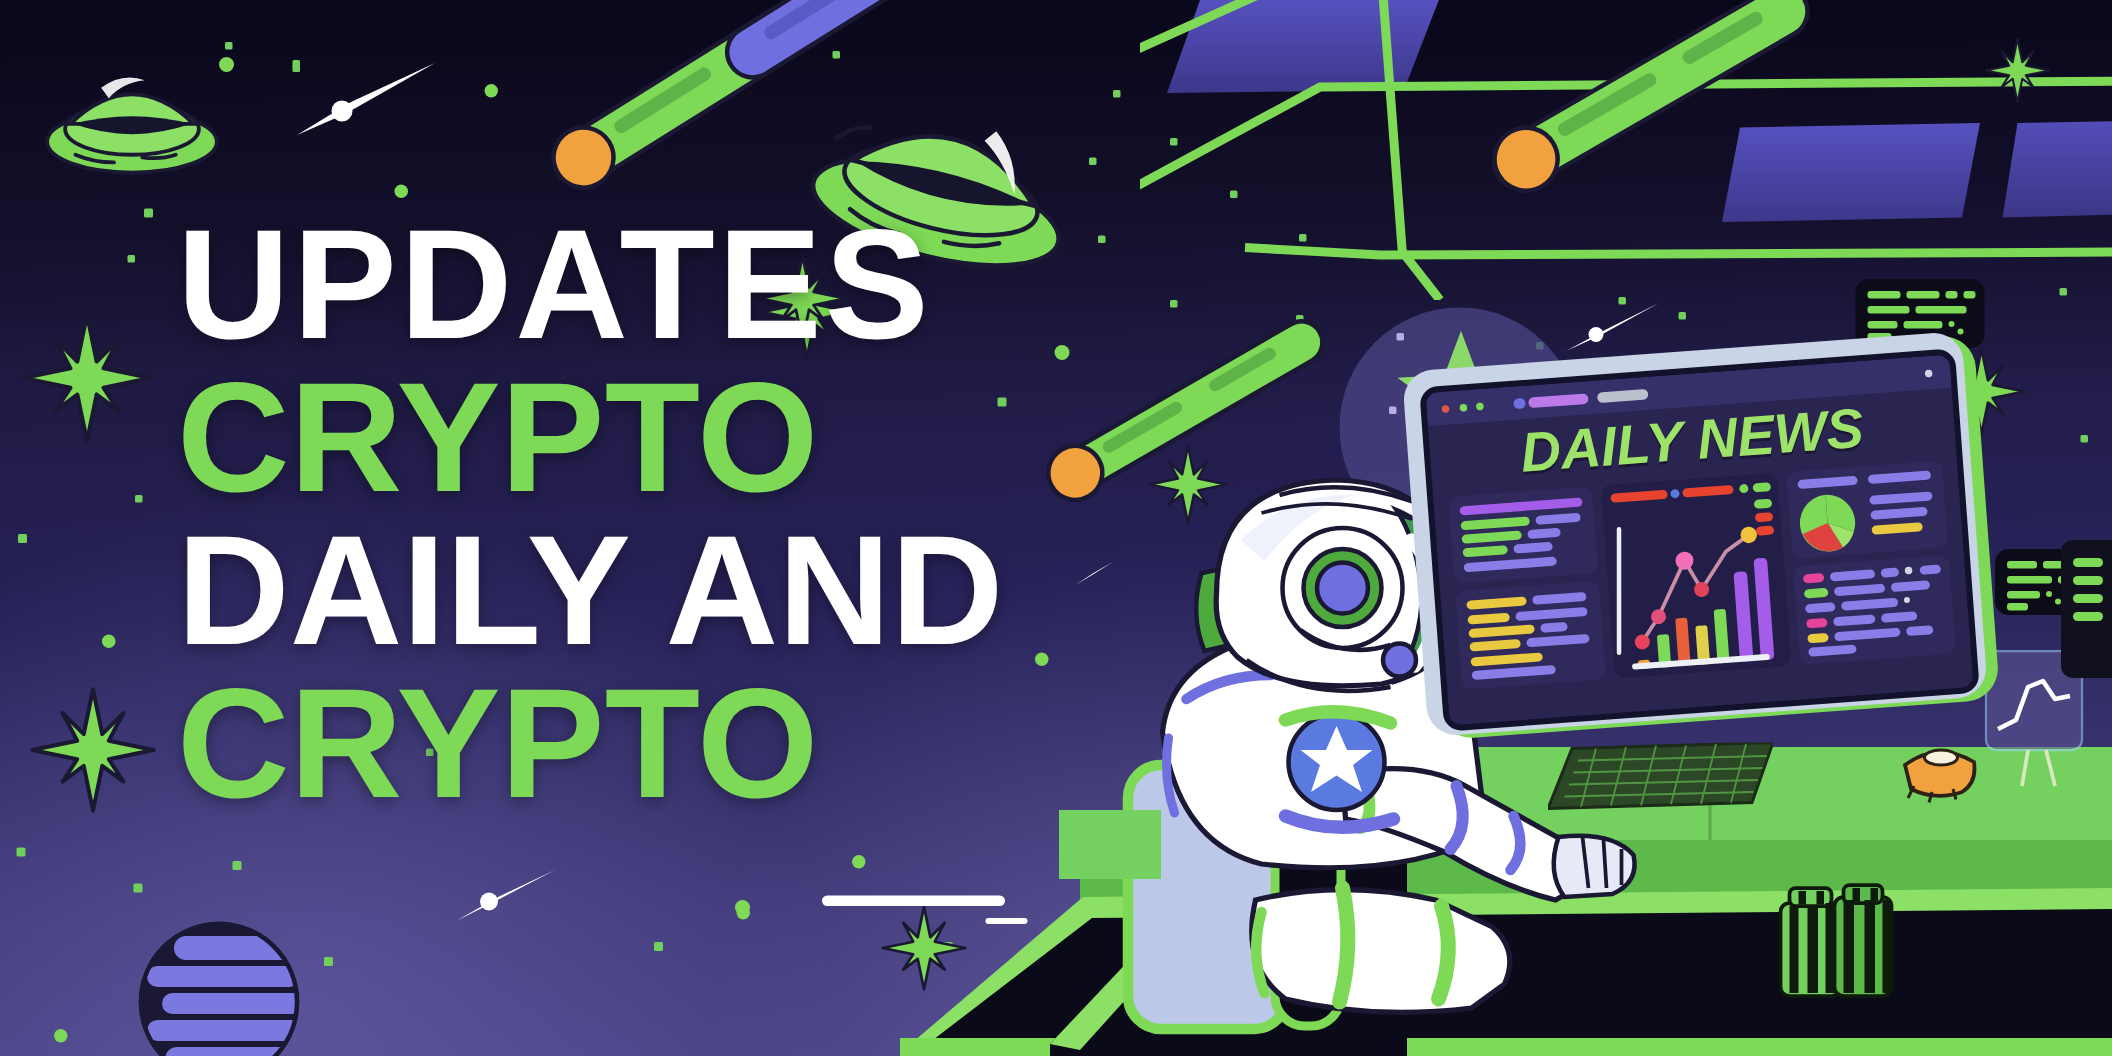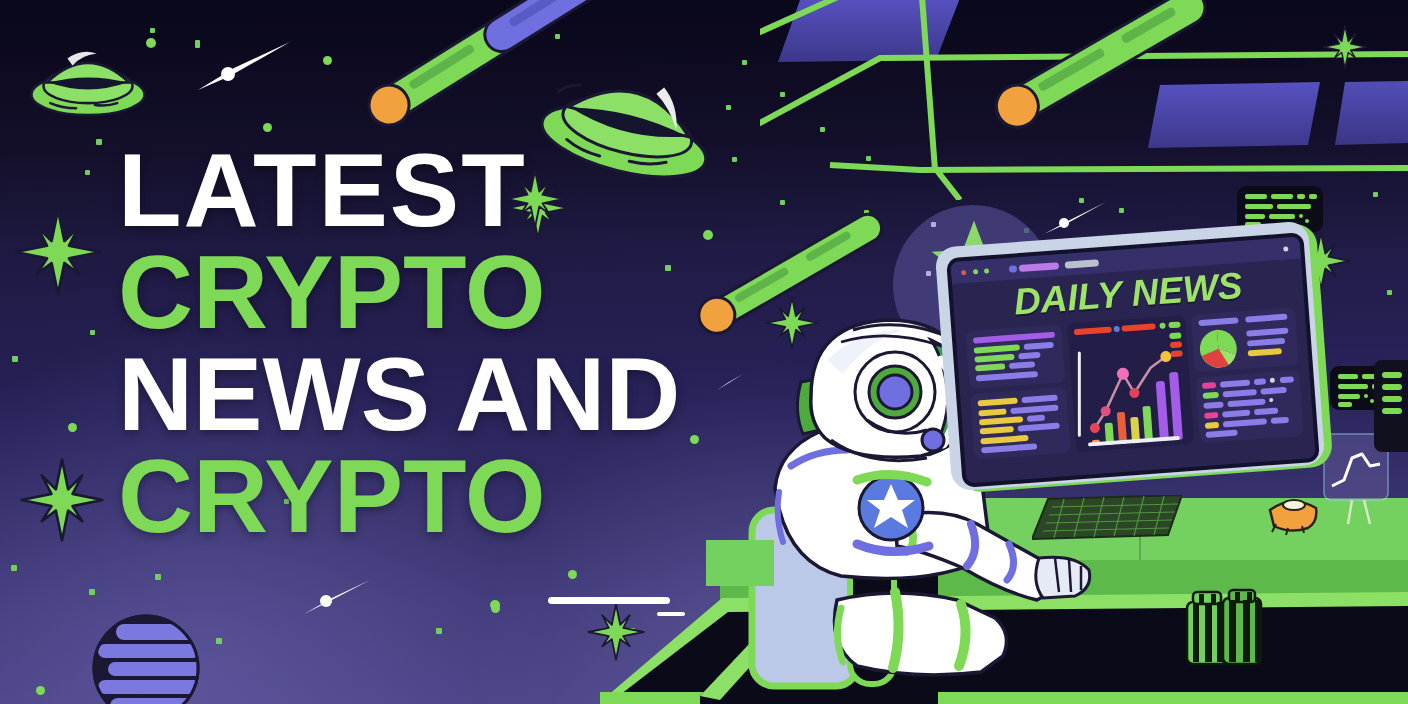--- a/index.html
+++ b/index.html
@@ -509,19 +509,19 @@
         <div class="abs bar-line" style="left:56px;top:36px;width:24px;background:#8a7de8;"></div>
         <div class="abs bar-line" style="left:6px;top:46px;width:14px;background:#e8c93f;"></div>
         <div class="abs bar-line" style="left:24px;top:46px;width:44px;background:#8a7de8;"></div>
         <div class="abs bar-line" style="left:72px;top:46px;width:18px;background:#8a7de8;"></div>
         <div class="abs bar-line" style="left:6px;top:55px;width:32px;background:#8a7de8;"></div>
       </div>
     </div>
   </div>
 
   <div class="abs" id="headline">
-    <div id="hl-1" class="hl-white">LATEST</div>
+    <div id="hl-1" class="hl-white">UPDATES</div>
     <div id="hl-2" class="hl-green">CRYPTO</div>
-    <div id="hl-3" class="hl-white">NEWS AND</div>
+    <div id="hl-3" class="hl-white">DAILY AND</div>
     <div id="hl-4" class="hl-green">CRYPTO</div>
   </div>
 
 </div>
 
 </body></html>

